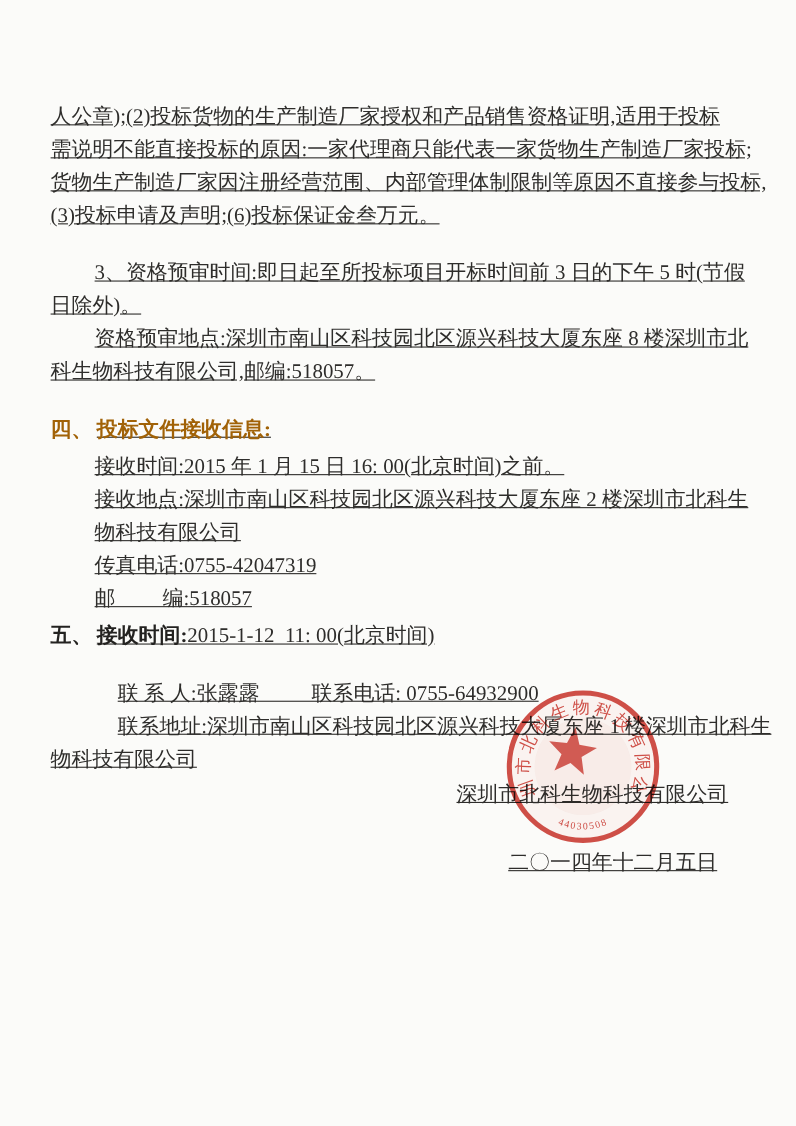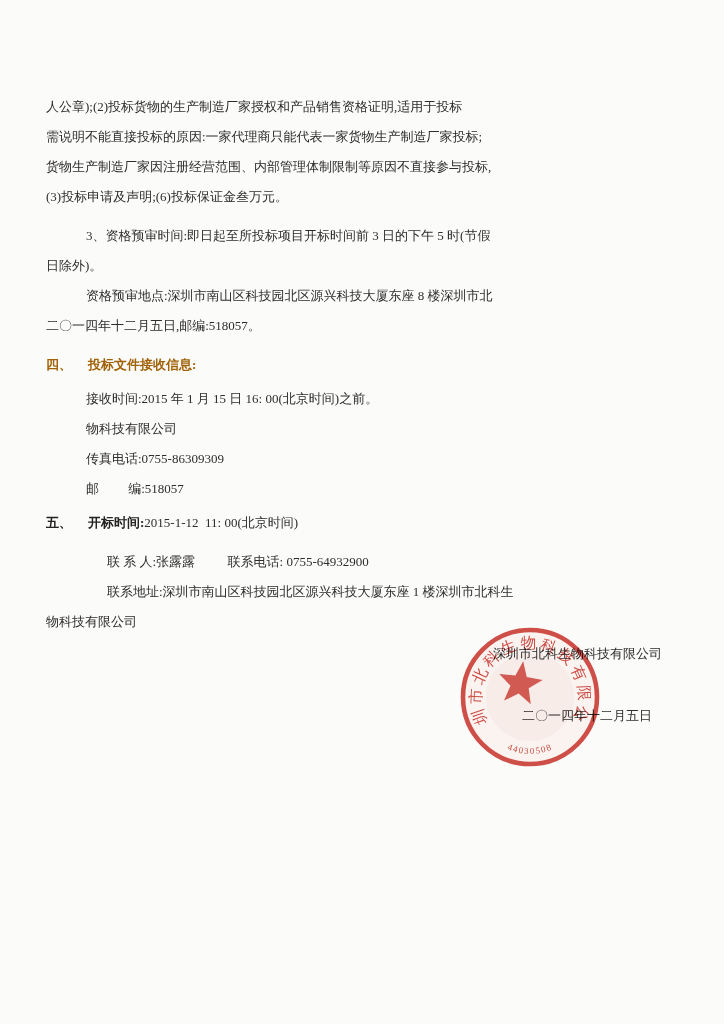--- a/index.html
+++ b/index.html
@@ -7,31 +7,32 @@
     width:724px;height:1024px;
     background:#fbfbf9;
     position:relative;
     overflow:hidden;
     font-family:"Liberation Serif","DejaVu Serif",serif;
     color:#2e2d2b;
   }
   .doc{
     position:absolute;
     left:46px;top:92px;width:636px;
-    font-size:13px;
+    font-size:19px;
     line-height:30px;
+    text-decoration:underline;
   }
   .line{white-space:pre;}
   .indent{padding-left:40px;}
   .indent3{padding-left:61px;}
   .sec{font-weight:bold;color:#a16207;}
   .sec .num{display:inline-block;width:42px;font-weight:bold;}
   .bold{font-weight:bold;color:#232220;}
   .mt4{margin-top:4px;}
-  .mt6{margin-top:9px;}
+  .mt6{margin-top:22px;}
   .mt8{margin-top:8px;}
   .signoff{text-align:right;margin-top:2px;}
   .signoff .sig{margin-right:20px;}
   .signoff .date{margin-right:30px;margin-top:32px;}
   .seal{
     position:absolute;
     left:450px;top:617px;
     width:160px;height:160px;
     mix-blend-mode:multiply;
     opacity:.93;
@@ -44,29 +45,30 @@
 
   <div class="line">人公章);(2)投标货物的生产制造厂家授权和产品销售资格证明,适用于投标</div>
   <div class="line">需说明不能直接投标的原因:一家代理商只能代表一家货物生产制造厂家投标;</div>
   <div class="line">货物生产制造厂家因注册经营范围、内部管理体制限制等原因不直接参与投标,</div>
   <div class="line">(3)投标申请及声明;(6)投标保证金叁万元。</div>
 
   <div class="line indent mt6">3、资格预审时间:即日起至所投标项目开标时间前 3 日的下午 5 时(节假</div>
   <div class="line">日除外)。</div>
 
   <div class="line indent">资格预审地点:深圳市南山区科技园北区源兴科技大厦东座 8 楼深圳市北</div>
-  <div class="line">二〇一四年十二月五日,邮编:518057。</div>
+  <div class="line">科生物科技有限公司,邮编:518057。</div>
 
   <div class="line sec mt6"><span class="num">四、</span><span>投标文件接收信息:</span></div>
   <div class="line indent mt4">接收时间:2015 年 1 月 15 日 16: 00(北京时间)之前。</div>
+  <div class="line indent">接收地点:深圳市南山区科技园北区源兴科技大厦东座 2 楼深圳市北科生</div>
   <div class="line indent">物科技有限公司</div>
-  <div class="line indent">传真电话:0755-86309309</div>
+  <div class="line indent">传真电话:0755-42047319</div>
   <div class="line indent">邮         编:518057</div>
 
-  <div class="line mt4"><span class="num bold" style="display:inline-block;width:42px;">五、</span><span class="bold">开标时间:</span><span>2015-1-12  11: 00(北京时间)</span></div>
+  <div class="line mt4"><span class="num bold" style="display:inline-block;width:42px;">五、</span><span class="bold">接收时间:</span><span>2015-1-12  11: 00(北京时间)</span></div>
 
 
   <div class="line indent3 mt6">联 系 人:张露露          联系电话: 0755-64932900</div>
   <div class="line indent3">联系地址:深圳市南山区科技园北区源兴科技大厦东座 1 楼深圳市北科生</div>
   <div class="line">物科技有限公司</div>
 
   <div class="signoff">
     <div class="line sig">深圳市北科生物科技有限公司</div>
     <div class="line date">二〇一四年十二月五日</div>
   </div>

